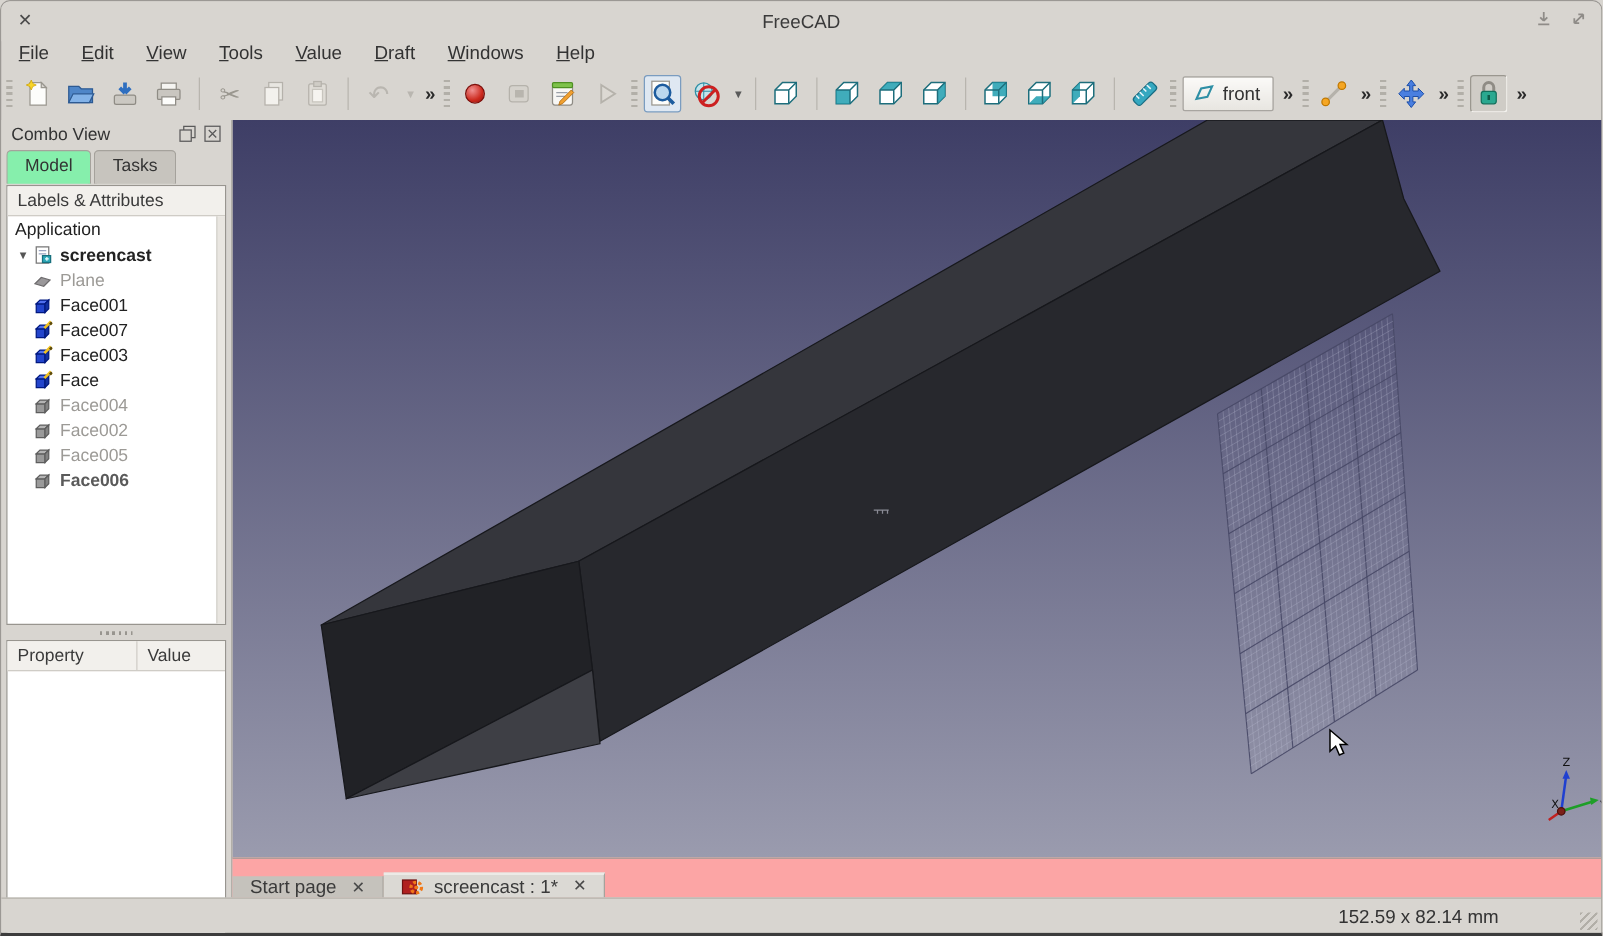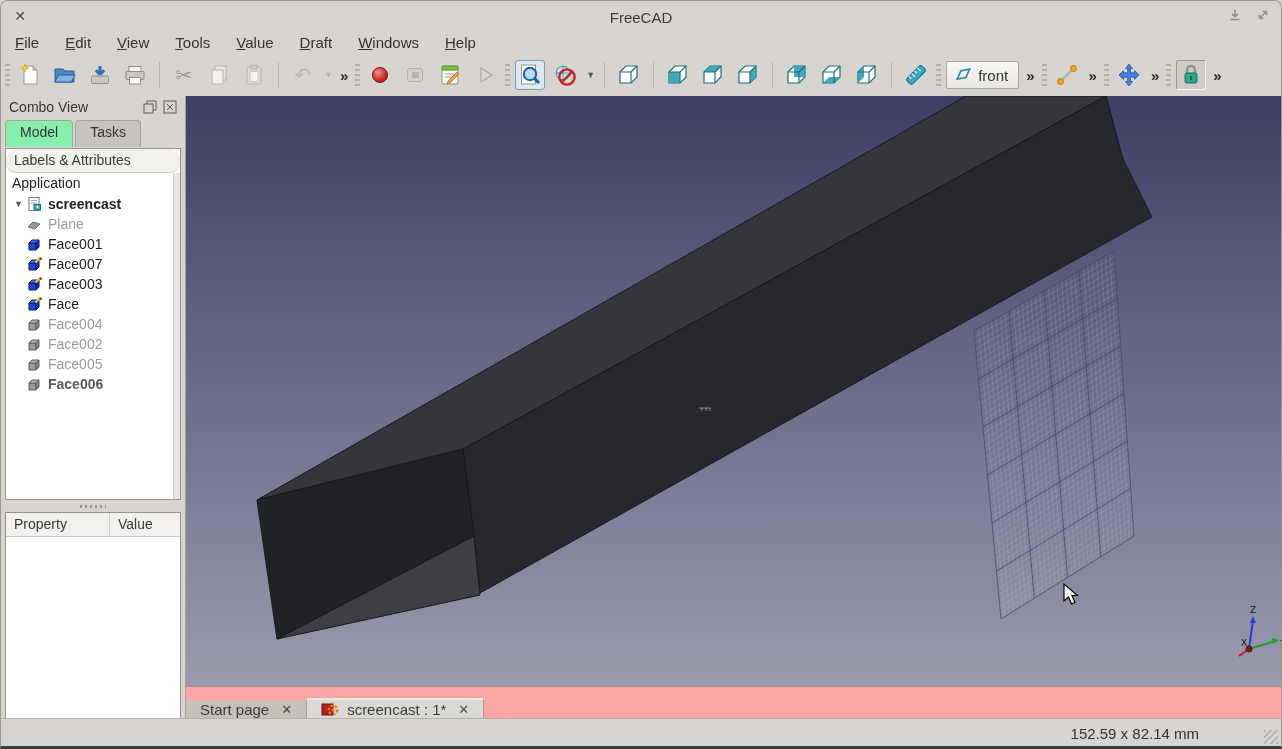--- a/index.html
+++ b/index.html
@@ -55,21 +55,21 @@
   .panel-title .pt-label { flex:1; font-size:14px; color:#333; }
   .pt-btn { width:14px; height:14px; margin-left:6px; }
   .pt-btn svg { width:14px; height:14px; }
   .side-tabs { display:flex; padding-left:4px; height:27px; margin-top:2px; }
   .side-tab { padding:3px 14px 2px; font-size:14px; color:#333; border:1px solid #a5a29c;
               border-bottom:none; border-radius:4px 4px 0 0; background:#c7c4be; margin-right:2px; }
   .side-tab.active { background:#86efac; position:relative; z-index:2; }
   .tree-box { position:absolute; left:4px; right:4px; top:52px; height:352px; background:#fff;
               border:1px solid #98958f; overflow:hidden; }
   .tree-header { height:24px; line-height:23px; padding:0 8px; font-size:14px; color:#3a3a3a;
-                 background:#f2f0ec; border-bottom:1px solid #cfccc6;border-radius:10px; }
+                 background:#f2f0ec; border-bottom:1px solid #cfccc6; }
   .tree { font-size:14px; color:#222; }
   .tree-row { height:20px; display:flex; align-items:center; }
   .tree-row .expander { width:12px; margin-left:8px; font-size:9px; color:#555; }
   .tree-row .t-icon { width:16px; height:16px; margin-right:6px; }
   .tree-row .t-icon svg { width:16px; height:16px; }
   .root-row { height:21px; line-height:21px; padding-left:6px; font-size:14px; color:#222; }
   .doc-row .t-label { font-weight:bold; }
   .tree-row.child { padding-left:20px; }
   .t-label.dim { color:#9c9a96; }
   .t-label.bold { font-weight:bold; color:#5a5a5a; }

